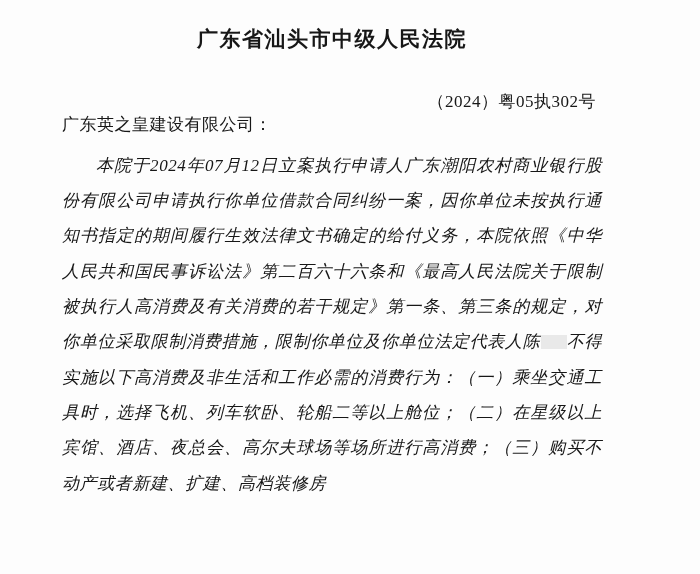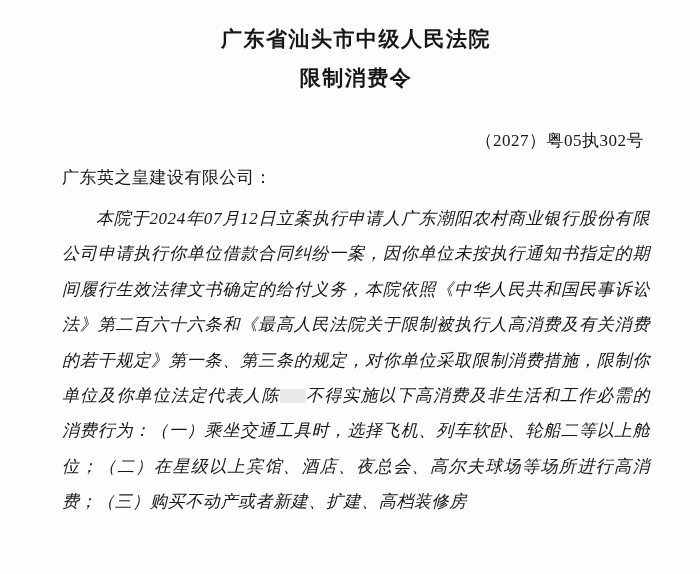--- a/index.html
+++ b/index.html
@@ -12,21 +12,21 @@
     background: #ffffff;
     font-family: "Liberation Serif", "DejaVu Serif", serif;
     color: #171717;
     overflow: hidden;
   }
   .page {
     position: relative;
     width: 700px;
     height: 574px;
     box-sizing: border-box;
-    padding: 18px 50px 0 62px;
+    padding: 18px 98px 0 62px;
     background: #fdfdfd;
   }
   .doc-title {
     text-align: center;
     font-size: 21px;
     font-weight: bold;
     letter-spacing: 1.5px;
     line-height: 1.5;
     margin-top: 6px;
   }
@@ -40,21 +40,20 @@
   }
   .case-no {
     text-align: right;
     font-size: 17px;
     margin-top: 34px;
     letter-spacing: 0.5px;
     padding-right: 6px;
   }
   .addressee {
     font-size: 17px;
-    margin-top: 14px;
     letter-spacing: 0.5px;
   }
   .body-text {
     font-size: 17px;
     line-height: 2.08;
     margin-top: 12px;
     text-align: justify;
     text-align-last: left;
     text-justify: inter-ideograph;
     letter-spacing: 0.6px;
@@ -74,23 +73,22 @@
     top: -1px;
   }
 </style>
 </head>
 <body>
 
 <div class="page">
 
   <div class="doc-title">广东省汕头市中级人民法院</div>
 
-  <div class="doc-subtitle">限制消费令</div>
 
-  <div class="case-no">（2027）粤05执302号</div>
+  <div class="case-no">（2024）粤05执302号</div>
 
   <div class="addressee">广东英之皇建设有限公司：</div>
 
   <div class="body-text">
     <span class="indent">本院于2024年07月12日立案执行申请人广东潮阳农村商业银行股份有限公司申请执行你单位借款合同纠纷一案，因你单位未按执行通知书指定的期间履行生效法律文书确定的给付义务，本院依照《中华人民共和国民事诉讼法》第二百六十六条和《最高人民法院关于限制被执行人高消费及有关消费的若干规定》第一条、第三条的规定，对你单位采取限制消费措施，限制你单位及你单位法定代表人陈</span><span class="redaction"></span><span>不得实施以下高消费及非生活和工作必需的消费行为：（一）乘坐交通工具时，选择飞机、列车软卧、轮船二等以上舱位；（二）在星级以上宾馆、酒店、夜总会、高尔夫球场等场所进行高消费；（三）购买不动产或者新建、扩建、高档装修房</span>
   </div>
 
 </div>
 
 </body></html>

